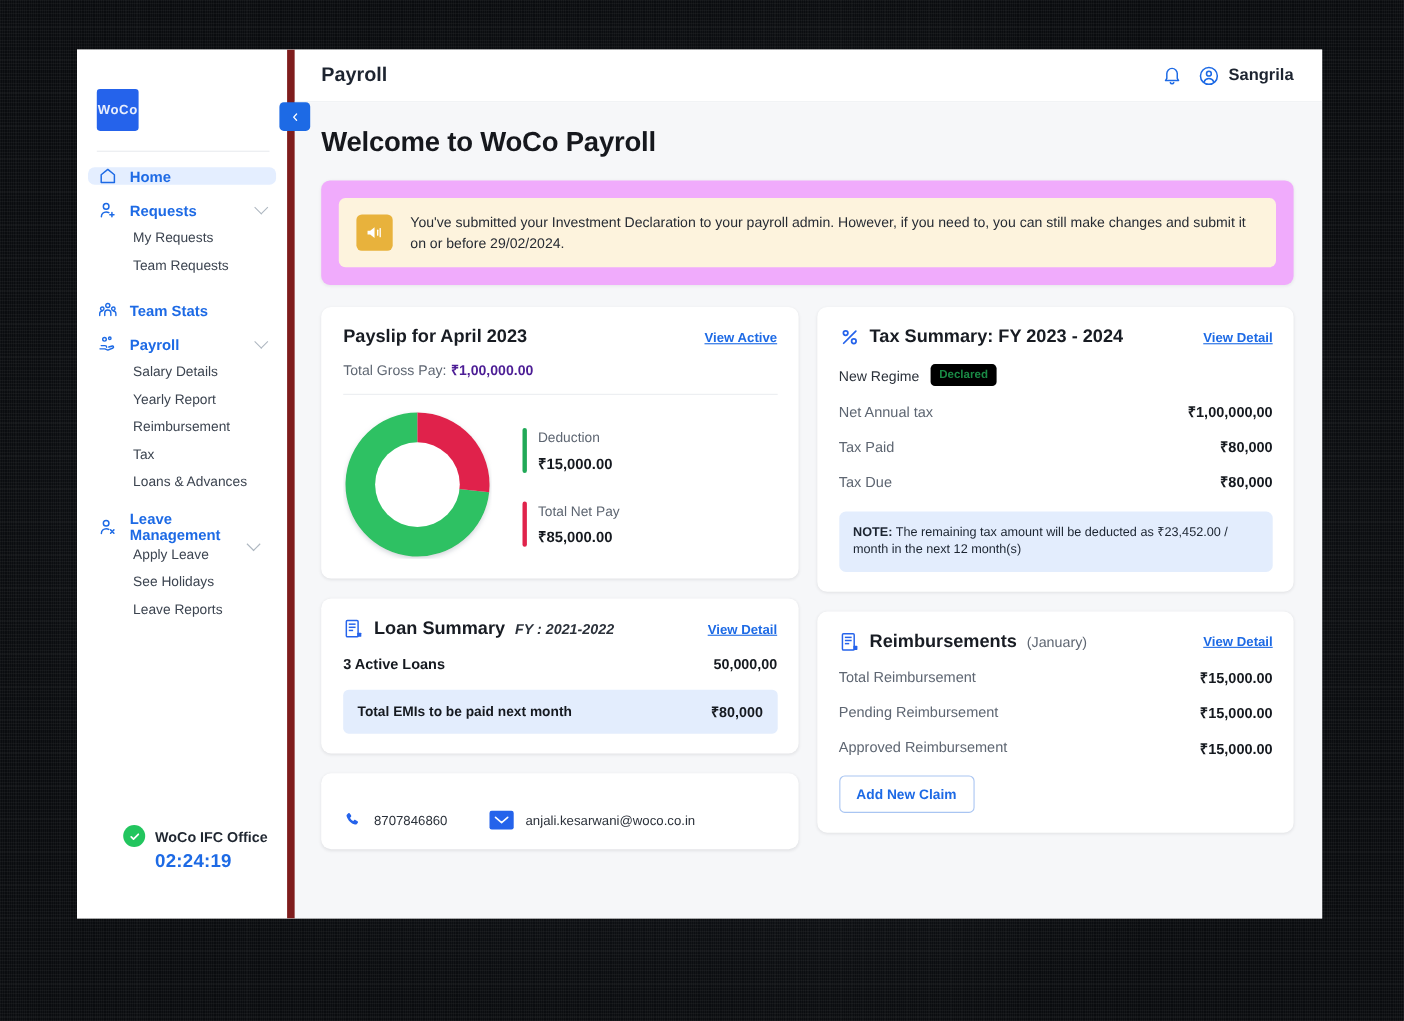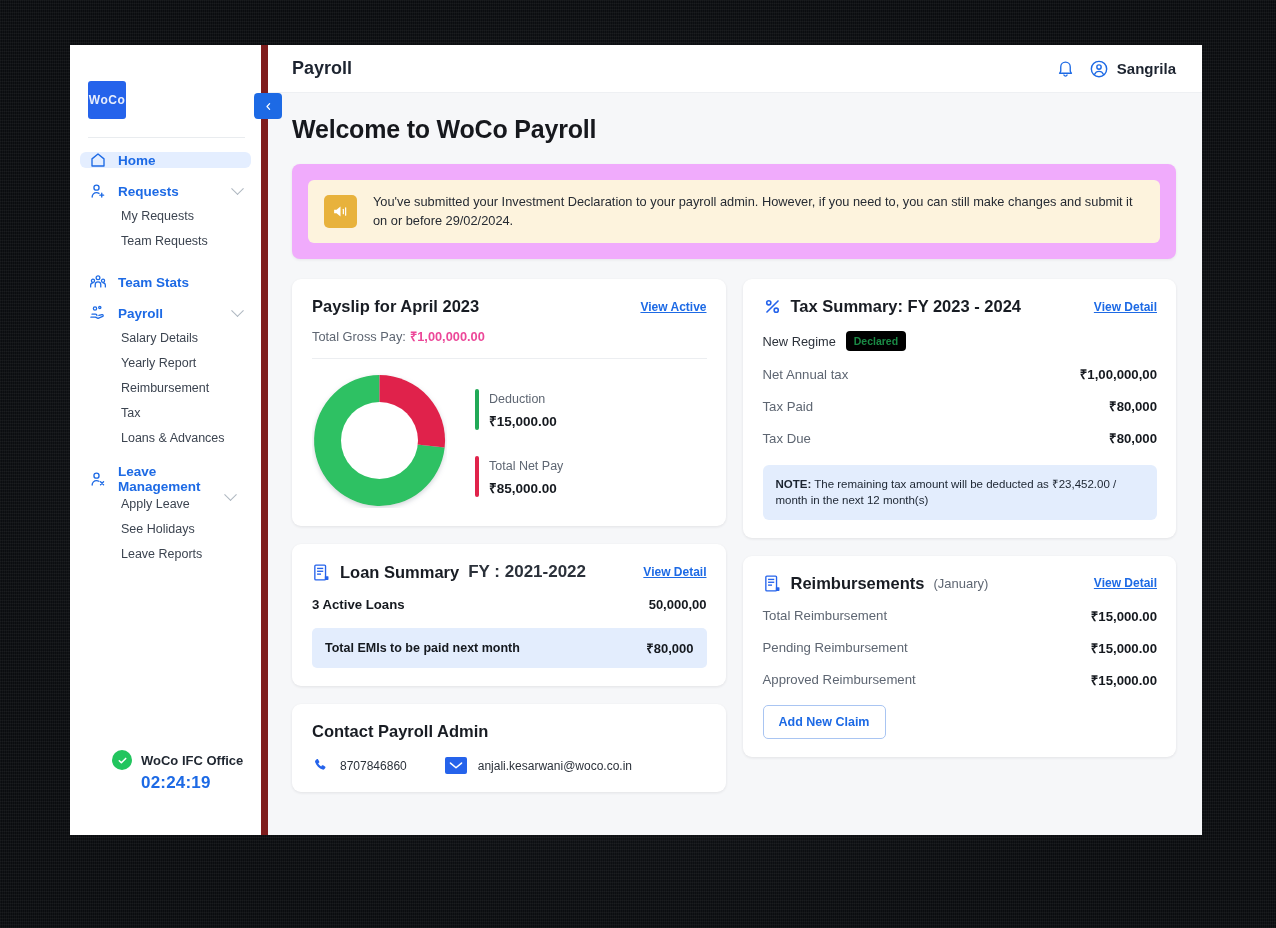--- a/index.html
+++ b/index.html
@@ -165,32 +165,32 @@
     align-items: start;
   }
   .card {
     background: #fff;
     border-radius: 9px;
     box-shadow: 0 1px 3px rgba(20,25,35,.09);
     padding: 18px 19px 18px 20px;
   }
   .card-head { display: flex; align-items: center; gap: 9px; }
   .card-title { font-size: 16.5px; font-weight: 700; color: #181c23; }
-  .card-sub { font-size: 17px; font-weight: 700; color: #2b313a; }
+  .card-sub { font-size: 13px; font-weight: 700; color: #2b313a; font-style: italic; }
   .card-sub-light { font-size: 13px; color: #5e6672; }
   .view-link {
     margin-left: auto;
     font-size: 12px; color: #1d6ae5;
     text-decoration: underline; cursor: pointer; font-weight: 600;
   }
   .gross {
     margin-top: 11px;
     font-size: 12.8px; color: #5e6672;
   }
-  .gross b { color: #ec4899; font-weight: 700; margin-left: 4px; }
+  .gross b { color: #4c1d95; font-weight: 700; margin-left: 4px; }
   .divider { border-top: 1px solid #eceef1; margin: 13px 0 0 0; }
 
   .payslip-body { display: flex; align-items: center; gap: 28px; margin-top: 14px; }
   .donut-wrap { position: relative; width: 135px; height: 135px; flex: 0 0 135px; }
   .legend { display: flex; flex-direction: column; gap: 26px; padding-top: 4px; }
   .legend-item { display: flex; gap: 10px; }
   .legend-bar { width: 4px; border-radius: 2px; flex: 0 0 4px; }
   .legend-label { font-size: 12.5px; color: #5e6672; }
   .legend-value { font-size: 13.5px; font-weight: 700; color: #15191f; margin-top: 5px; }
 
@@ -478,21 +478,20 @@
               <span class="k1">3 Active Loans</span>
               <span class="v1">50,000,00</span>
             </div>
             <div class="emi">
               <span class="k">Total EMIs to be paid next month</span>
               <span class="v">₹80,000</span>
             </div>
           </div>
 
           <div class="card" style="margin-top:18px;">
-            <div class="contact-title">Contact Payroll Admin</div>
             <div class="contact-row">
               <span class="contact-item">
                 <svg width="17" height="17" viewBox="0 0 24 24" fill="#2563eb">
                   <path d="M6.6 3.2c.7-.5 1.6-.3 2 .4l1.6 2.7c.35.6.2 1.4-.35 1.8l-1.1.85c.75 1.9 2.3 3.5 4.25 4.3l.85-1.1c.45-.55 1.2-.7 1.8-.35l2.7 1.6c.7.4.9 1.35.4 2l-1.2 1.55c-.6.8-1.65 1.1-2.6.8C10.1 16.4 6 12.3 4.4 7.1c-.3-.95 0-2 .8-2.6z"></path>
                 </svg>
                 <span class="contact-text">8707846860</span>
               </span>
               <span class="gap-sep"></span>
               <span class="contact-item">
                 <span class="mail-icon-box">

